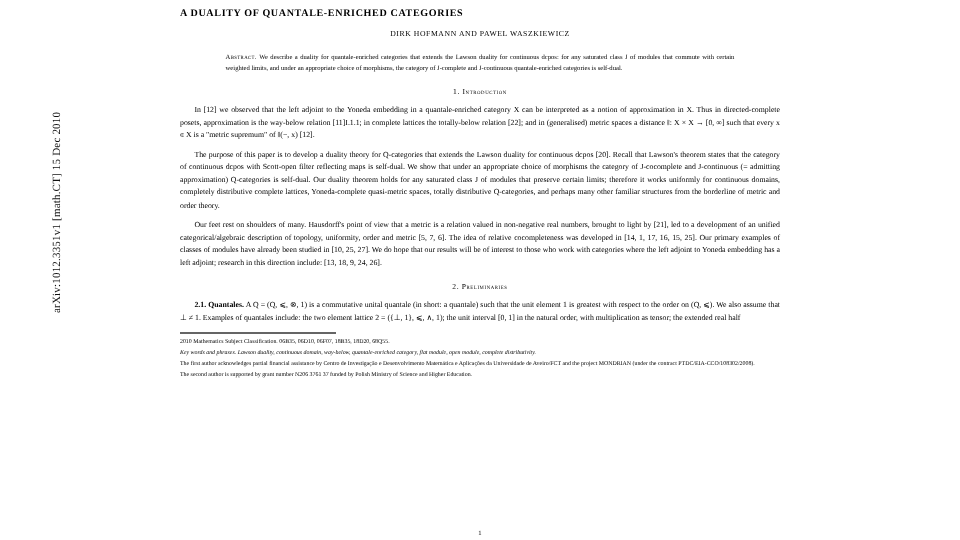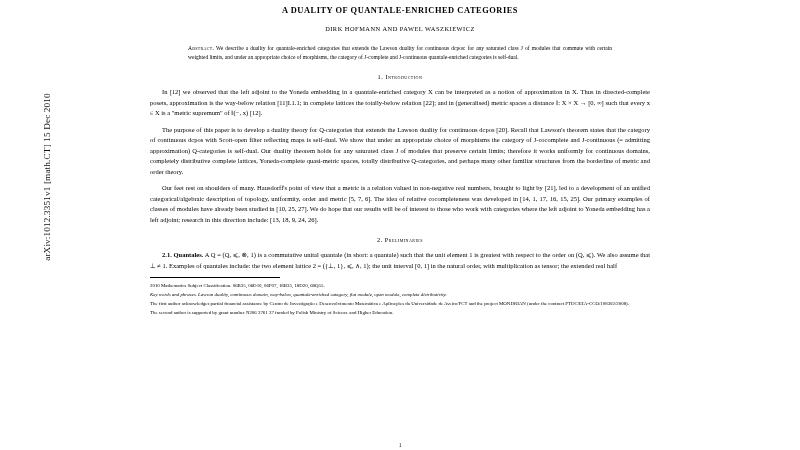--- a/index.html
+++ b/index.html
@@ -34,21 +34,20 @@
 
   .page {
     position: absolute;
     left: 150px;
     top: 0px;
     width: 500px;
     height: 450px;
   }
 
   .title {
-    text-align: center;
     font-size: 8.4px;
     font-weight: bold;
     letter-spacing: 0.55px;
     margin-top: 6px;
     margin-bottom: 10px;
   }
 
   .authors {
     text-align: center;
     font-size: 6.4px;

